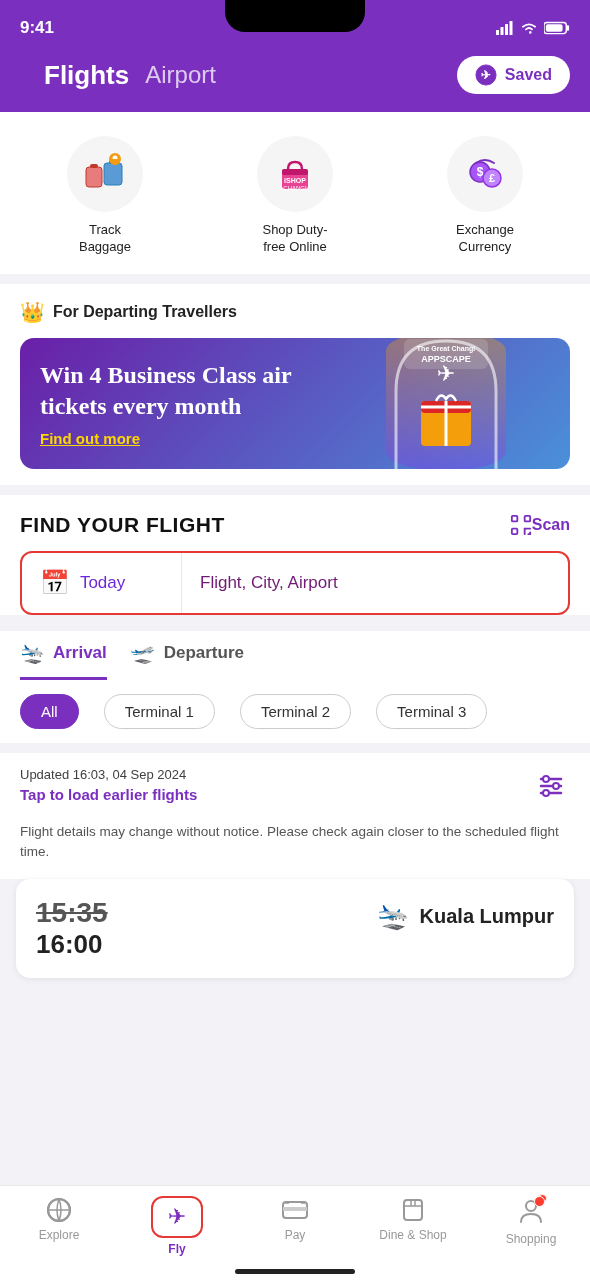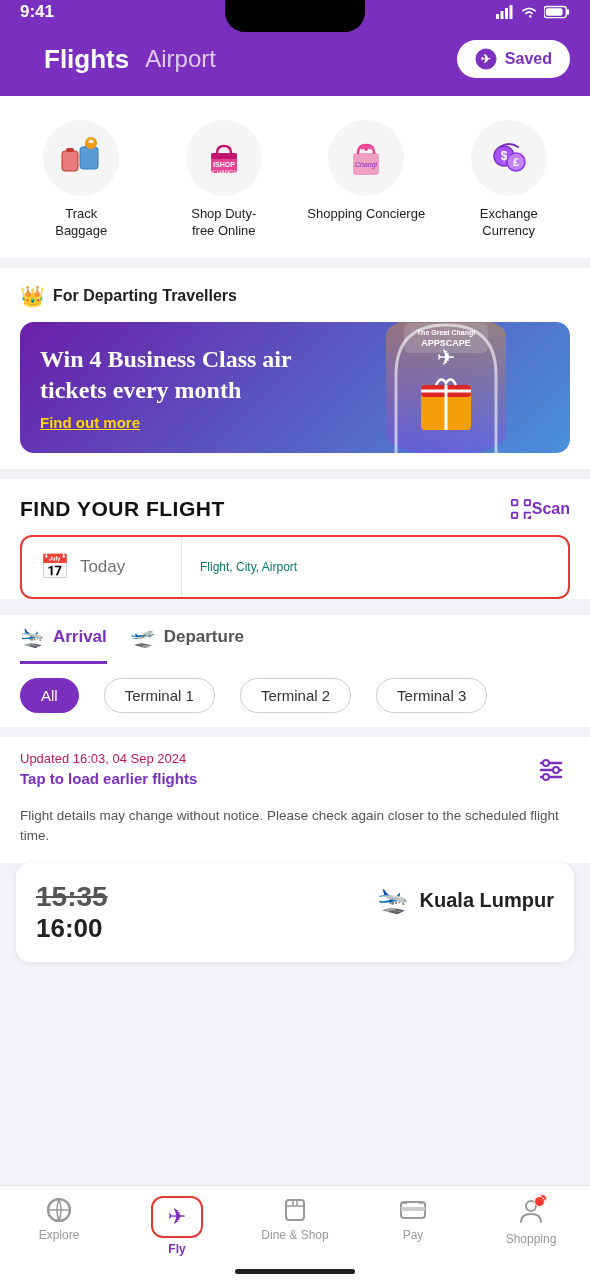--- a/index.html
+++ b/index.html
@@ -12,21 +12,21 @@
       overflow-x: hidden;
       position: relative;
     }
 
     
     .status-bar {
       background: #7b2fbf;
       display: flex;
       justify-content: space-between;
       align-items: center;
-      padding: 2px 20px 6px;
+      padding: 18px 20px 6px;
       color: white;
       text-align: right;
     }
     .status-time { font-size: 17px; font-weight: 600; }
     .status-icons { display: flex; align-items: center; gap: 6px; }
     .status-icons svg { fill: white; }
 
     
     .notch {
       position: absolute;
@@ -199,26 +199,26 @@
     }
     .search-date {
       display: flex;
       align-items: center;
       gap: 10px;
       padding: 16px 18px;
       border-right: 1.5px solid #e8e8e8;
       flex: 0 0 auto;
       min-width: 160px;
     }
-    .search-date-text { font-size: 17px; font-weight: 500; color: #737373; }
+    .search-date-text { font-size: 17px; font-weight: 500; color: #6d28d9; }
     .search-input-area {
       flex: 1;
       padding: 16px 18px;
-      font-size: 12px;
-      color: #0f766e;
+      font-size: 17px;
+      color: #701a75;
     }
 
     
     .flight-tabs {
       display: flex;
       gap: 24px;
       padding: 0 20px;
       background: white;
       margin-bottom: 0;
     }
@@ -270,21 +270,21 @@
     }
 
     
     .flight-list-header {
       background: white;
       padding: 14px 20px 6px;
       display: flex;
       justify-content: space-between;
       align-items: flex-start;
     }
-    .updated-text { font-size: 13px; color: #be185d; }
+    .updated-text { font-size: 13px; color: #404040; }
     .tap-earlier {
       color: #7b2fbf;
       font-size: 15px;
       font-weight: 600;
       margin-top: 4px;
       cursor: pointer;
     }
     .filter-icon-btn {
       background: none;
       border: none;
@@ -439,37 +439,20 @@
         <rect x="14" y="22" width="26" height="20" rx="3" fill="#e84393"></rect>
         <path d="M20 22 Q20 15 27 15 Q34 15 34 22" stroke="#c0176d" stroke-width="2.5" fill="none" stroke-linecap="round"></path>
         <rect x="14" y="22" width="26" height="6" rx="2" fill="#c0176d"></rect>
         <text x="27" y="36" text-anchor="middle" font-size="7" fill="white" font-weight="bold">iSHOP</text>
         <text x="27" y="43" text-anchor="middle" font-size="6" fill="white">CHANGI</text>
       </svg>
     </div>
     <span class="quick-action-label">Shop Duty-<br>free Online</span>
   </div>
 
-  <div class="quick-action-item">
-    <div class="quick-action-icon">
-      <svg width="54" height="54" viewBox="0 0 54 54">
-        <circle cx="27" cy="27" r="27" fill="#f5f5f5"></circle>
-
-        <rect x="14" y="22" width="26" height="22" rx="3" fill="#f0a0c0"></rect>
-        <path d="M19 22 Q19 14 27 14 Q35 14 35 22" stroke="#e84393" stroke-width="2.5" fill="none" stroke-linecap="round"></path>
-
-        <path d="M22 18 Q27 14 32 18" stroke="#e84393" stroke-width="2" fill="none"></path>
-        <circle cx="27" cy="18" r="2" fill="#e84393"></circle>
-
-        <text x="27" y="36" text-anchor="middle" font-size="7" fill="#7b2fbf" font-style="italic">Changi</text>
-      </svg>
-    </div>
-    <span class="quick-action-label">Shopping
-Concierge</span>
-  </div>
 
   <div class="quick-action-item">
     <div class="quick-action-icon">
       <svg width="54" height="54" viewBox="0 0 54 54">
         <circle cx="27" cy="27" r="27" fill="#f5f5f5"></circle>
 
         <circle cx="22" cy="25" r="10" fill="#a855f7" stroke="#7b2fbf" stroke-width="1.5"></circle>
         <text x="22" y="29" text-anchor="middle" font-size="12" fill="white" font-weight="bold">$</text>
 
         <circle cx="34" cy="31" r="9" fill="#c084fc" stroke="#9333ea" stroke-width="1.5"></circle>
@@ -622,37 +605,37 @@
     <div class="nav-item-active-box">
       <svg width="28" height="28" viewBox="0 0 28 28">
         <text x="14" y="22" text-anchor="middle" font-size="22" fill="#7b2fbf">✈</text>
       </svg>
     </div>
     <span class="nav-label">Fly</span>
   </div>
 
   <div class="nav-item">
     <svg width="28" height="28" viewBox="0 0 28 28">
+      <rect x="2" y="6" width="24" height="16" rx="3" fill="none" stroke="#999" stroke-width="2"></rect>
+      <rect x="2" y="11" width="24" height="4" fill="#ccc"></rect>
+
+      <line x1="4" y1="7" x2="8" y2="7" stroke="#999" stroke-width="1.5"></line>
+      <line x1="20" y1="7" x2="24" y2="7" stroke="#999" stroke-width="1.5"></line>
+    </svg>
+    <span class="nav-label">Pay</span>
+  </div>
+
+  <div class="nav-item">
+    <svg width="28" height="28" viewBox="0 0 28 28">
       <rect x="5" y="4" width="18" height="20" rx="3" fill="none" stroke="#999" stroke-width="2"></rect>
       <path d="M5 10 L23 10" stroke="#999" stroke-width="1.5"></path>
       <path d="M12 4 L12 10" stroke="#999" stroke-width="1.5"></path>
       <path d="M16 4 L16 10" stroke="#999" stroke-width="1.5"></path>
     </svg>
     <span class="nav-label">Dine &amp; Shop</span>
-  </div>
-
-  <div class="nav-item">
-    <svg width="28" height="28" viewBox="0 0 28 28">
-      <rect x="2" y="6" width="24" height="16" rx="3" fill="none" stroke="#999" stroke-width="2"></rect>
-      <rect x="2" y="11" width="24" height="4" fill="#ccc"></rect>
-
-      <line x1="4" y1="7" x2="8" y2="7" stroke="#999" stroke-width="1.5"></line>
-      <line x1="20" y1="7" x2="24" y2="7" stroke="#999" stroke-width="1.5"></line>
-    </svg>
-    <span class="nav-label">Pay</span>
   </div>
 
   <div class="nav-item">
     <div class="account-dot" style="position:relative; display:inline-block;">
       <svg width="28" height="28" viewBox="0 0 28 28">
         <circle cx="14" cy="10" r="5" fill="none" stroke="#999" stroke-width="2"></circle>
         <path d="M4 26 Q4 18 14 18 Q24 18 24 26" fill="none" stroke="#999" stroke-width="2" stroke-linecap="round"></path>
       </svg>
       <span style="position:absolute;top:-2px;right:-2px;width:9px;height:9px;background:#ff3b30;border-radius:50%;border:1.5px solid white;display:block;"></span>
     </div>

